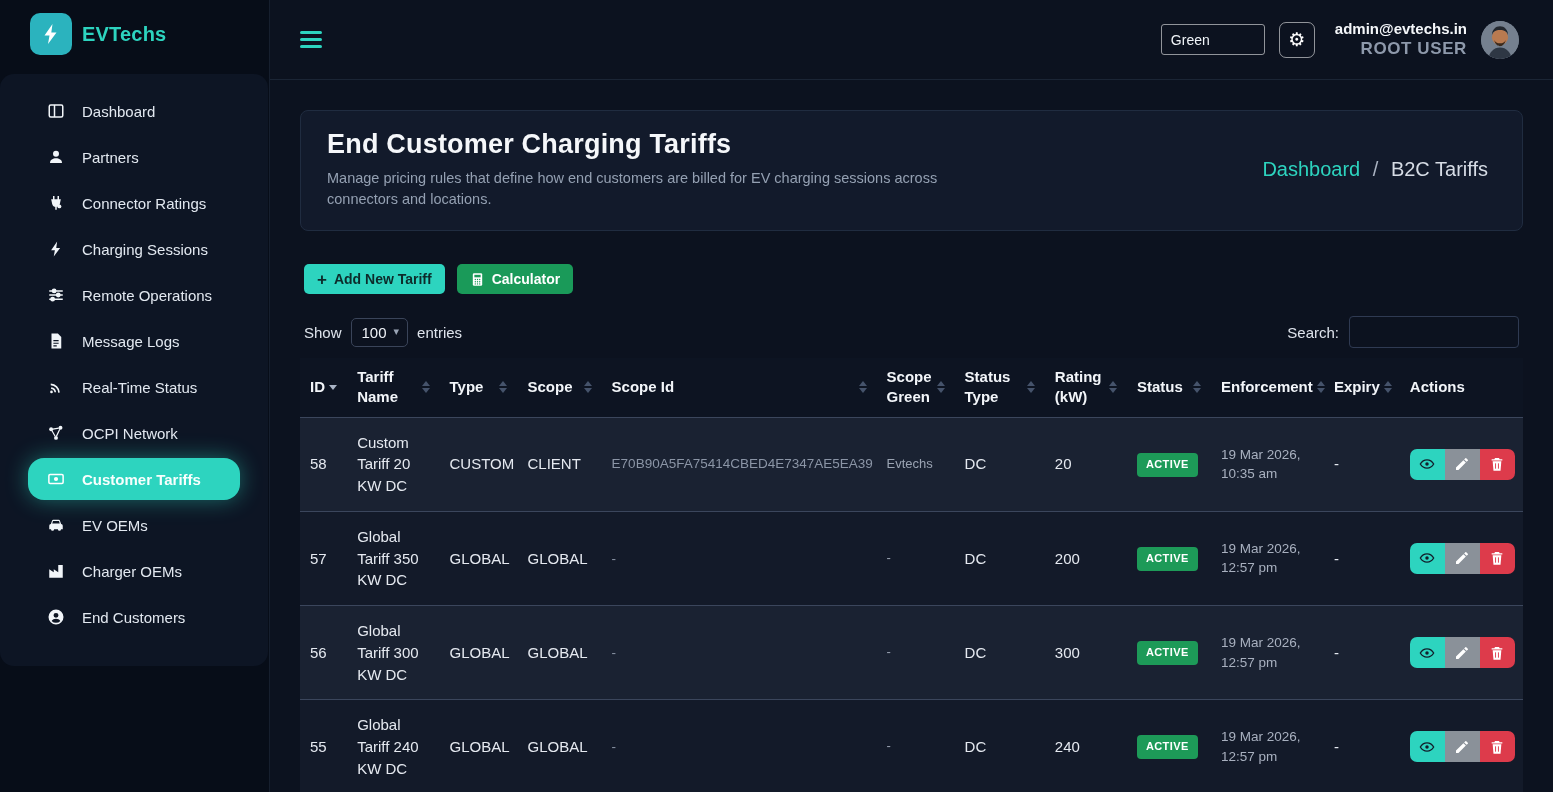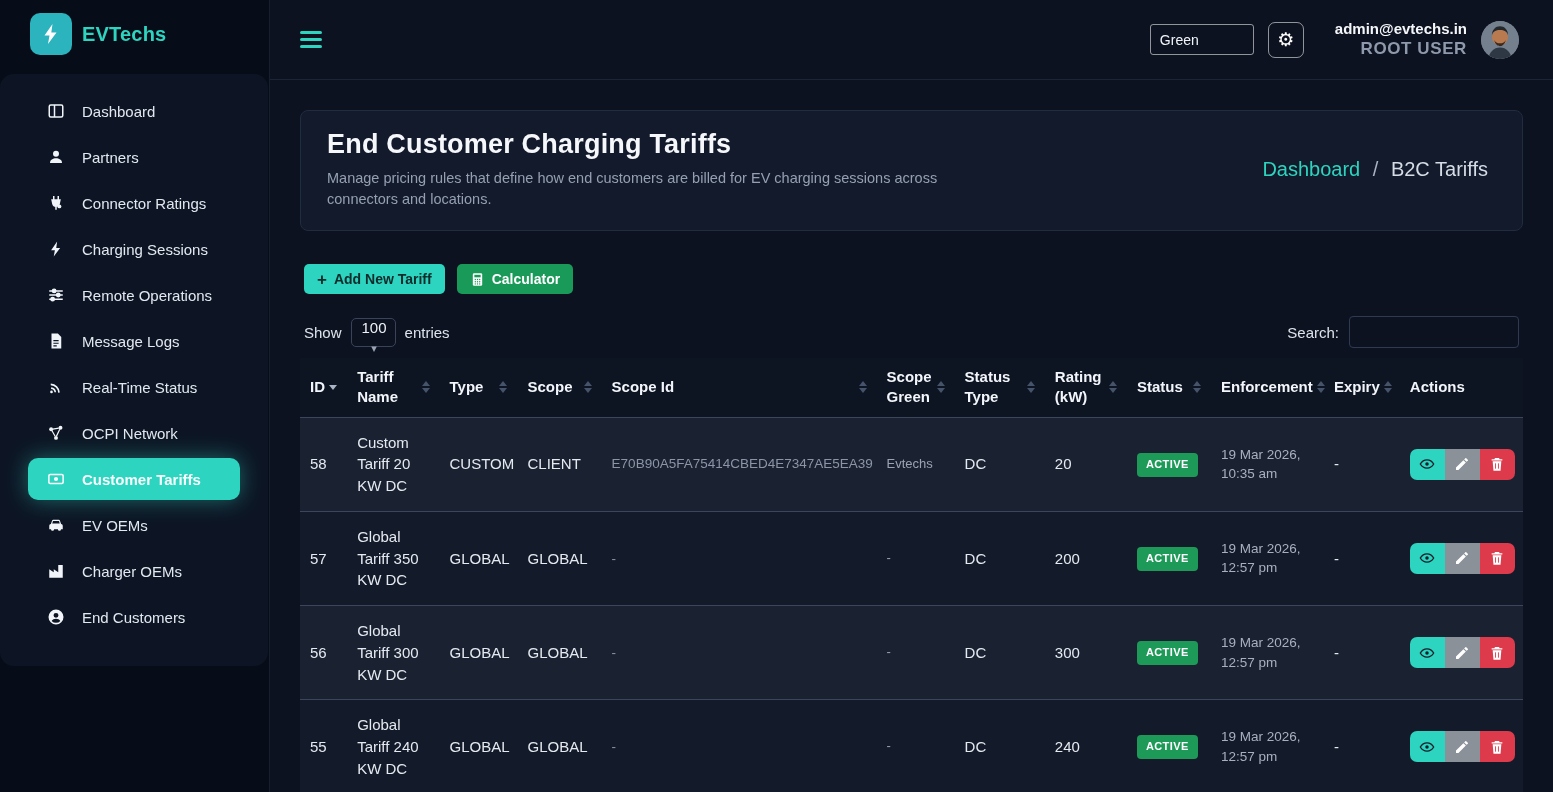--- a/index.html
+++ b/index.html
@@ -14,33 +14,33 @@
   .sidebar { width:270px; min-width:270px; background:#070d18; height:100%; border-right:1px solid #161f2e; position:relative; }
   .logo-row { display:flex; align-items:center; gap:10px; padding:14px 0 14px 30px; height:68px; }
   .logo-badge { width:42px; height:42px; border-radius:10px; background:#2bb3be; display:flex; align-items:center; justify-content:center; }
   .logo-badge svg { width:24px; height:24px; }
   .logo-text { color:#2dd4bf; font-size:20px; font-weight:700; letter-spacing:.2px; }
   .nav-panel { margin:6px 0 0 0; background:#0d1524; border-radius:14px 14px 14px 14px; padding:14px 0 26px 0; width:268px; }
   .nav-item { display:flex; align-items:center; gap:16px; padding:13px 18px 13px 46px; cursor:pointer; }
   .nav-item .nav-icon { width:20px; height:20px; display:inline-flex; align-items:center; justify-content:center; color:#f1f5f9; flex:none; }
   .nav-item .nav-icon svg { width:18px; height:18px; }
   .nav-item .nav-label { color:#e2e8f0; font-size:15px; font-weight:500; white-space:nowrap; }
-  .nav-item.active { background:#2dd4bf; margin:2px 28px 2px 28px; padding:11px 10px 11px 18px; border-radius:10px; box-shadow:0 0 22px rgba(45,212,191,.45); }
+  .nav-item.active { background:#2dd4bf; margin:2px 28px 2px 28px; padding:11px 10px 11px 18px; border-radius:16px; box-shadow:0 0 22px rgba(45,212,191,.45); }
   .nav-item.active .nav-label { color:#f8fffd; font-weight:600; }
   .nav-item.active .nav-icon { color:#ffffff; }
 
   
   .main { flex:1; display:flex; flex-direction:column; height:100%; }
   .topbar { height:80px; min-height:80px; display:flex; align-items:center; justify-content:space-between; padding:0 34px 0 30px; border-bottom:1px solid #1b2535; }
   .hamburger { width:26px; cursor:pointer; }
   .hamburger span { display:block; height:3px; background:#2dd4bf; border-radius:2px; margin:4px 0; width:22px; }
   .topbar-right { display:flex; align-items:center; gap:14px; }
   .env-input { width:104px; height:31px; background:transparent; border:1px solid rgba(255,255,255,.55); border-radius:3px; color:#f1f5f9; font-size:14px; padding:0 9px; font-family:inherit; }
   .gear-btn { width:36px; height:36px; border:1px solid rgba(255,255,255,.55); border-radius:7px; background:transparent; color:#fff; font-size:19px; display:flex; align-items:center; justify-content:center; cursor:pointer; }
-  .user-block { text-align:right; line-height:1.25; margin-left:17px; }
+  .user-block { text-align:right; line-height:1.25; margin-left:6px; }
   .user-email { color:#f4f6f9; font-size:15px; font-weight:700; }
   .user-role { color:#8e99ab; font-size:17px; font-weight:600; letter-spacing:.6px; }
   .avatar { width:38px; height:38px; border-radius:50%; overflow:hidden; background:#75808f; flex:none; cursor:pointer; }
   .avatar svg { width:100%; height:100%; }
 
   
   .content { flex:1; padding:30px 30px 0 30px; overflow:hidden; }
   .page-card { background:#121a2b; border:1px solid #202c40; border-radius:8px; padding:18px 26px 20px 26px; display:flex; justify-content:space-between; align-items:center;gap:47px; }
   .page-title { font-size:27px; font-weight:700; color:#f5f7fa; letter-spacing:.2px; }
   .page-sub { margin-top:8px; font-size:14.5px; color:#94a0b2; max-width:620px; line-height:1.45; }
@@ -51,21 +51,21 @@
 
   .toolbar { margin-top:33px; display:flex; gap:12px; padding-left:4px; }
   .btn { display:inline-flex; align-items:center; gap:7px; border:none; border-radius:5px; font-size:14px; font-weight:600; padding:0 13px; height:30px; cursor:pointer; font-family:inherit; }
   .btn-add { background:#2dd4bf; color:#0d2b2b; }
   .btn-add .plus { font-size:17px; font-weight:700; line-height:1; }
   .btn-calc { background:#1a9a59; color:#ffffff; }
   .btn-calc svg { width:15px; height:15px; }
 
   .controls { margin-top:22px; display:flex; justify-content:space-between; align-items:center; padding:0 4px 0 4px; }
   .show-group { display:flex; align-items:center; gap:9px; font-size:15px; color:#dfe4ec; }
-  .entries-select { display:inline-flex; align-items:center; gap:7px; border:1px solid #3a4459; border-radius:5px; height:29px; padding:0 8px 0 10px; font-size:15px; color:#eef1f6; cursor:pointer; background:transparent;flex-direction:column; }
+  .entries-select { display:inline-flex; align-items:center; gap:7px; border:1px solid #3a4459; border-radius:5px; height:29px; padding:0 8px 0 10px; font-size:15px; color:#eef1f6; cursor:pointer; background:transparent; }
   .chev { font-size:11px; color:#9aa4b5; transform:translateY(-1px); }
   .search-group { display:flex; align-items:center; gap:10px; font-size:15px; color:#dfe4ec; }
   .search-input { width:170px; height:32px; background:transparent; border:1px solid #2f3a52; border-radius:4px; color:#eef1f6; font-size:14px; padding:0 9px; font-family:inherit; }
 
   
   .table-wrap { margin-top:10px; }
   table { width:100%; border-collapse:collapse; table-layout:fixed; }
   thead th { background:#0d1422; text-align:left; color:#f2f5f9; font-size:15px; font-weight:700; padding:9px 8px 9px 10px; vertical-align:middle; line-height:1.35; cursor:pointer; }
   thead th .th-inner { display:flex; align-items:center; justify-content:space-between; gap:4px; }
   .sort { display:inline-flex; flex-direction:column; gap:2px; flex:none; margin-right:2px; }

